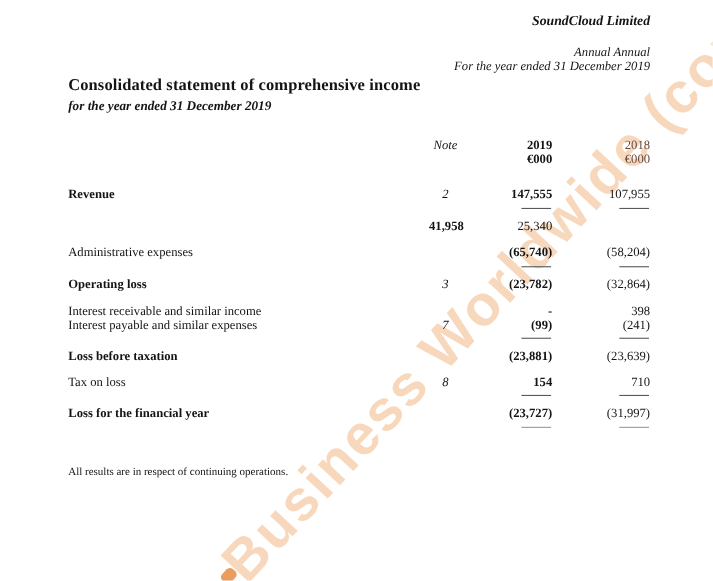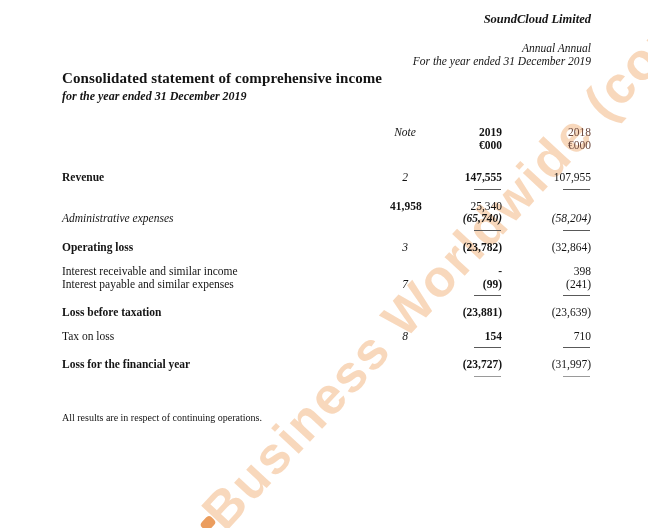--- a/index.html
+++ b/index.html
@@ -108,21 +108,21 @@
             <div></div>
             <div></div>
             <div class="cell-num"><span class="rule-line"></span></div>
             <div class="cell-num"><span class="rule-line"></span></div>
           </div>
           <div class="grid-row">
             <div class="cell-note"></div>
             <div class="cell-num col-2019">41,958</div>
             <div class="cell-num">25,340</div>
           </div>
-          <div class="grid-row" style=" font-style: italic;">
+          <div class="grid-row" style="margin-top: 12px;">
             <div class="cell-label">Administrative expenses</div>
             <div class="cell-note"></div>
             <div class="cell-num col-2019">(65,740)</div>
             <div class="cell-num">(58,204)</div>
           </div>
           <div class="grid-row rule-row">
             <div></div>
             <div></div>
             <div class="cell-num"><span class="rule-line"></span></div>
             <div class="cell-num"><span class="rule-line"></span></div>

